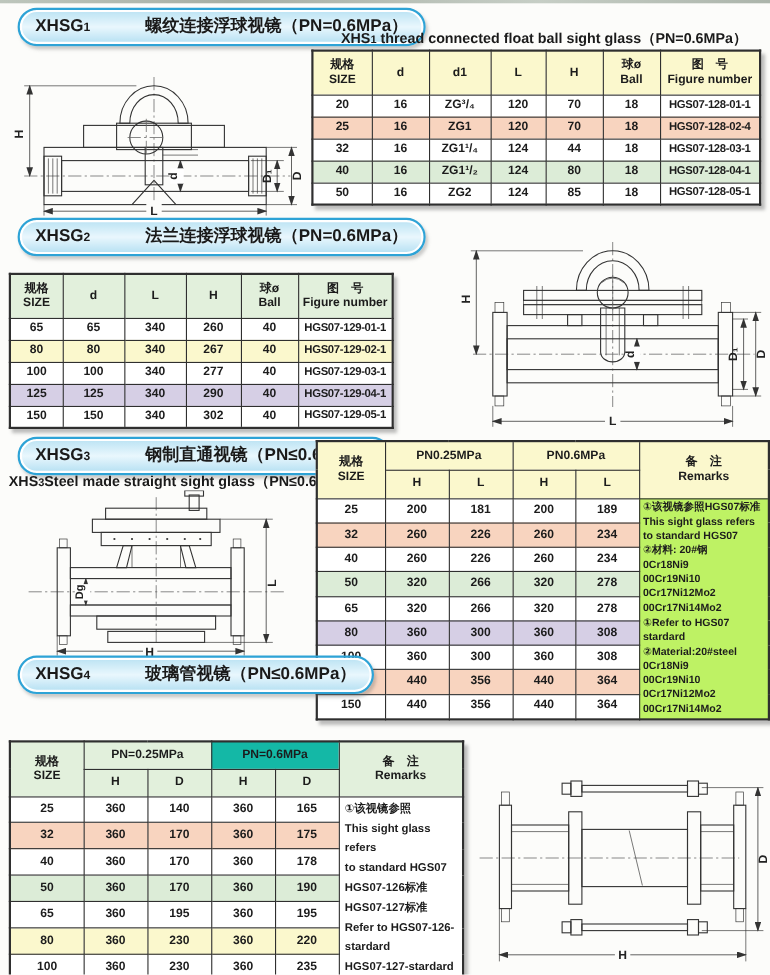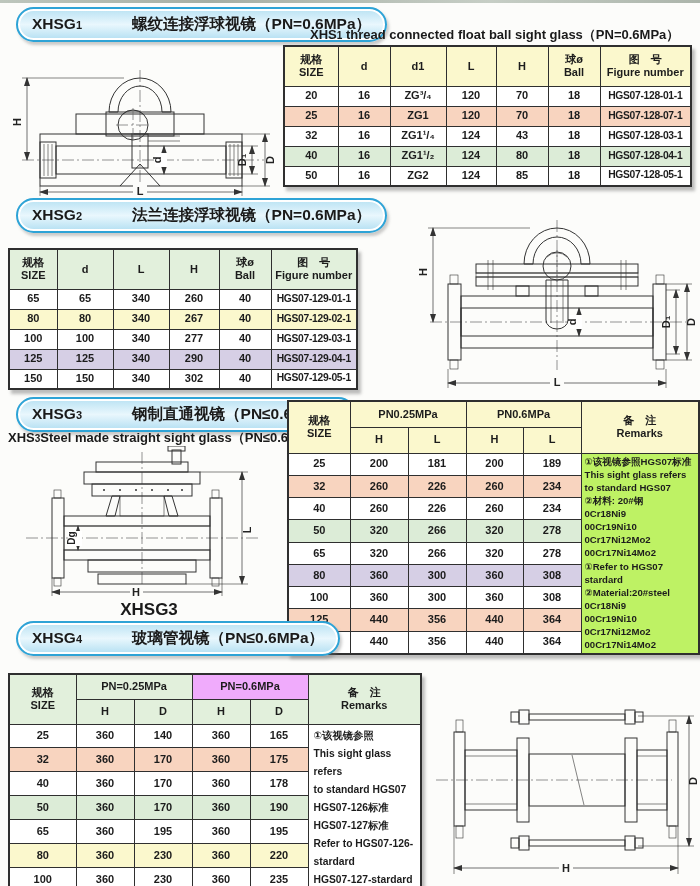--- a/index.html
+++ b/index.html
@@ -141,28 +141,28 @@
           <td>18</td>
           <td>HGS07-128-01-1</td>
         </tr>
         <tr style="background: rgb(248, 212, 191);">
           <td>25</td>
           <td>16</td>
           <td>ZG1</td>
           <td>120</td>
           <td>70</td>
           <td>18</td>
-          <td>HGS07-128-07-1</td>
+          <td>HGS07-128-02-4</td>
         </tr>
         <tr>
           <td>32</td>
           <td>16</td>
           <td>ZG1¹/₄</td>
           <td>124</td>
-          <td>43</td>
+          <td>44</td>
           <td>18</td>
           <td>HGS07-128-03-1</td>
         </tr>
         <tr style="background: rgb(220, 236, 215);">
           <td>40</td>
           <td>16</td>
           <td>ZG1¹/₂</td>
           <td>124</td>
           <td>80</td>
           <td>18</td>
@@ -464,37 +464,37 @@
         <tr>
           <td>150</td>
           <td>440</td>
           <td>356</td>
           <td>440</td>
           <td>364</td>
         </tr>
       </tbody>
     </table>
 
-  <div class="badge" style="left:16px;top:621px;text-align:right;"><span>XHSG</span><span class="num">4</span><span class="bt">玻璃管视镜（PN≤0.6MPa）</span></div>
+  <div class="badge" style="left:16px;top:596px;text-align:right;"><span>XHSG</span><span class="num">4</span><span class="bt">玻璃管视镜（PN≤0.6MPa）</span></div>
 
   <table class="dtable t4">
       <colgroup>
         <col style="width: 67px;">
         <col style="width: 58px;">
         <col style="width: 58px;">
         <col style="width: 58px;">
         <col style="width: 58px;">
         <col style="width: 113px;">
       </colgroup>
       <thead>
         <tr>
           <th rowspan="2" style="background: rgb(226, 240, 220);">规格
 SIZE</th>
           <th colspan="2" style="background: rgb(226, 240, 220);">PN=0.25MPa</th>
-          <th colspan="2" style="background: #f0abfc; text-align: center;">PN=0.6MPa</th>
+          <th colspan="2" style="background: #14b8a6; text-align: center;">PN=0.6MPa</th>
           <th rowspan="2" style="background: rgb(226, 240, 220);">备　注
 Remarks</th>
         </tr>
         <tr>
           <th style="background: rgb(226, 240, 220);">H</th>
           <th style="background: rgb(226, 240, 220);">D</th>
           <th style="background: rgb(226, 240, 220);">H</th>
           <th style="background: rgb(226, 240, 220);">D</th>
         </tr>
       </thead>

